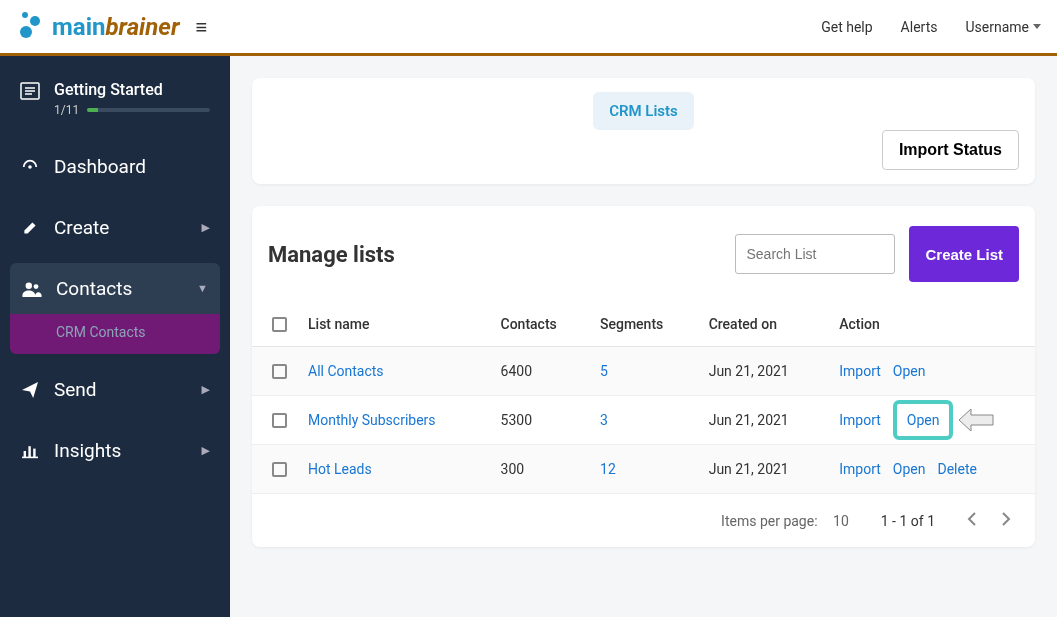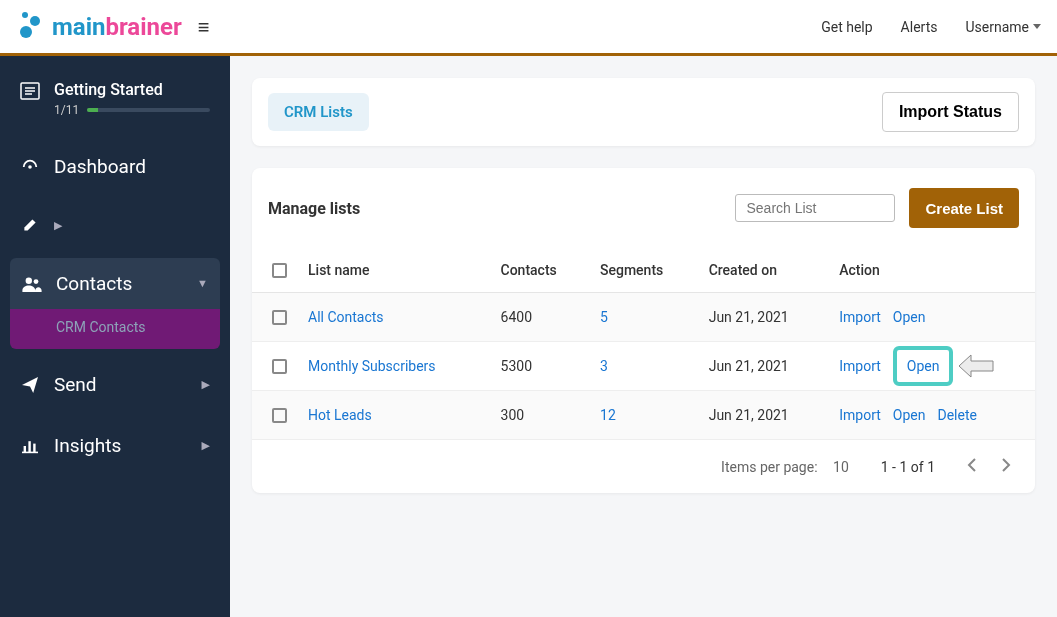--- a/index.html
+++ b/index.html
@@ -6,21 +6,21 @@
     body { font-family: -apple-system, BlinkMacSystemFont, "Segoe UI", Roboto, Arial, sans-serif; font-size: 14px; color: #333; background: #f5f6f8; }
     
     .topbar { height: 56px; background: #fff; display: flex; align-items: center; padding: 0 16px; border-bottom: 3px solid #a16207; }
     .logo { display: flex; align-items: center; font-size: 24px; font-weight: 700; }
     .logo-dots { position: relative; width: 30px; height: 30px; margin-right: 6px; }
     .logo-dots span { position: absolute; border-radius: 50%; background: #2196c9; }
     .logo-dots .d1 { width: 12px; height: 12px; bottom: 4px; left: 4px; }
     .logo-dots .d2 { width: 10px; height: 10px; top: 4px; right: 6px; }
     .logo-dots .d3 { width: 6px; height: 6px; top: 0; left: 6px; }
     .logo-main { color: #2196c9; }
-    .logo-brainer { color: #ec4899; }
+    .logo-brainer { color: #a16207; font-style: italic; }
     .hamburger-lines { margin-left: 16px; font-size: 20px; color: #333; cursor: pointer; }
     .topbar-right { margin-left: auto; display: flex; align-items: center; gap: 28px; }
     .topbar-link { color: #333; cursor: pointer; }
     .user-menu { display: flex; align-items: center; gap: 4px; cursor: pointer; }
     .caret-down { width: 0; height: 0; border-left: 4px solid transparent; border-right: 4px solid transparent; border-top: 5px solid #666; }
     
     .layout { display: flex; height: calc(100vh - 56px); }
     .sidebar { width: 230px; background: #1c2b3f; color: #fff; padding-top: 24px; flex-shrink: 0; }
     .nav-item { display: flex; align-items: center; padding: 14px 20px; cursor: pointer; color: #fff; }
     .nav-item.expanded { background: #2d3d52; border-radius: 6px; margin: 0 10px; padding: 14px 12px; }
@@ -34,30 +34,30 @@
     .gs-icon { width: 20px; height: 18px; margin-right: 14px; margin-top: 2px; }
     .gs-content { flex: 1; }
     .gs-title { font-size: 16px; color: #fff; font-weight: 500; margin-bottom: 4px; }
     .gs-progress-row { display: flex; align-items: center; gap: 8px; }
     .gs-count { font-size: 12px; color: #ccc; }
     .gs-bar { flex: 1; height: 4px; background: #3a4a5f; border-radius: 2px; overflow: hidden; }
     .gs-bar-fill { height: 100%; background: #4caf50; width: 9%; }
     .nav-spacer { height: 10px; }
     
     .main { flex: 1; padding: 22px; overflow-y: auto; }
-    .card { background: #fff; border-radius: 8px; box-shadow: 0 1px 3px rgba(0,0,0,0.06); }
+    .card { background: #fff; border-radius: 8px; box-shadow: 0 1px 3px rgba(0,0,0,0.06); flex-direction: column; }
     .top-card { padding: 14px 16px; display: flex; align-items: center; margin-bottom: 22px; }
     .crm-tab { background: #e8f2f8; color: #2196c9; padding: 10px 16px; border-radius: 6px; font-weight: 600; font-size: 15px; }
     .import-status-btn { margin-left: auto; background: #fff; border: 1px solid #ccc; border-radius: 4px; padding: 10px 16px; font-weight: 700; font-size: 16px; cursor: pointer; }
     
     .table-card { padding: 0; }
     .table-header-row { display: flex; align-items: center; padding: 20px 16px; }
-    .manage-title { font-size: 16px; font-weight: 700; flex: 1; }
-    .search-input { width: 160px; height: 28px; border: 1px solid #bbb; border-radius: 3px; padding: 0 10px; font-size: 14px; margin-right: 14px; }
-    .create-btn { background: #a16207; color: #fff; border: none; border-radius: 4px; height: 40px; padding: 0 16px; font-weight: 700; font-size: 15px; cursor: pointer; }
+    .manage-title { font-size: 22px; font-weight: 700; flex: 1; }
+    .search-input { width: 160px; height: 40px; border: 1px solid #bbb; border-radius: 3px; padding: 0 10px; font-size: 14px; margin-right: 14px; }
+    .create-btn { background: #6d28d9; color: #fff; border: none; border-radius: 4px; height: 56px; padding: 0 16px; font-weight: 700; font-size: 15px; cursor: pointer; }
     
     table { width: 100%; border-collapse: collapse; }
     thead th { text-align: left; padding: 14px 10px; font-weight: 500; color: #333; border-bottom: 1px solid #e5e5e5; font-size: 14px; }
     thead th:first-child { padding-left: 20px; width: 46px; }
     tbody td { padding: 16px 10px; border-bottom: 1px solid #eee; vertical-align: middle; }
     tbody td:first-child { padding-left: 20px; }
     tbody tr:nth-child(odd) { background: #fafafa; }
     .link { color: #1976d2; cursor: pointer; }
     .action-group { display: flex; gap: 12px; align-items: center; }
     .action-link { color: #1976d2; cursor: pointer; }
@@ -131,20 +131,21 @@
     </div>
 
     <div class="nav-spacer"></div>
 
     <div class="nav-item">
       <div class="nav-icon">
         <svg viewBox="0 0 20 20" width="16" height="16" fill="#fff">
             <path d="M13 3l4 4-10 10H3v-4L13 3z"></path>
           </svg>
       </div>
+      <span class="nav-label">Create</span>
       <span class="nav-chevron">▶</span>
     </div>
 
     <div class="nav-spacer"></div>
 
     <div class="nav-item expanded no-margin">
       <div class="nav-icon">
         <svg viewBox="0 0 24 20" width="20" height="16" fill="#fff">
             <circle cx="8" cy="6" r="4"></circle>
             <circle cx="17" cy="7" r="3"></circle>

